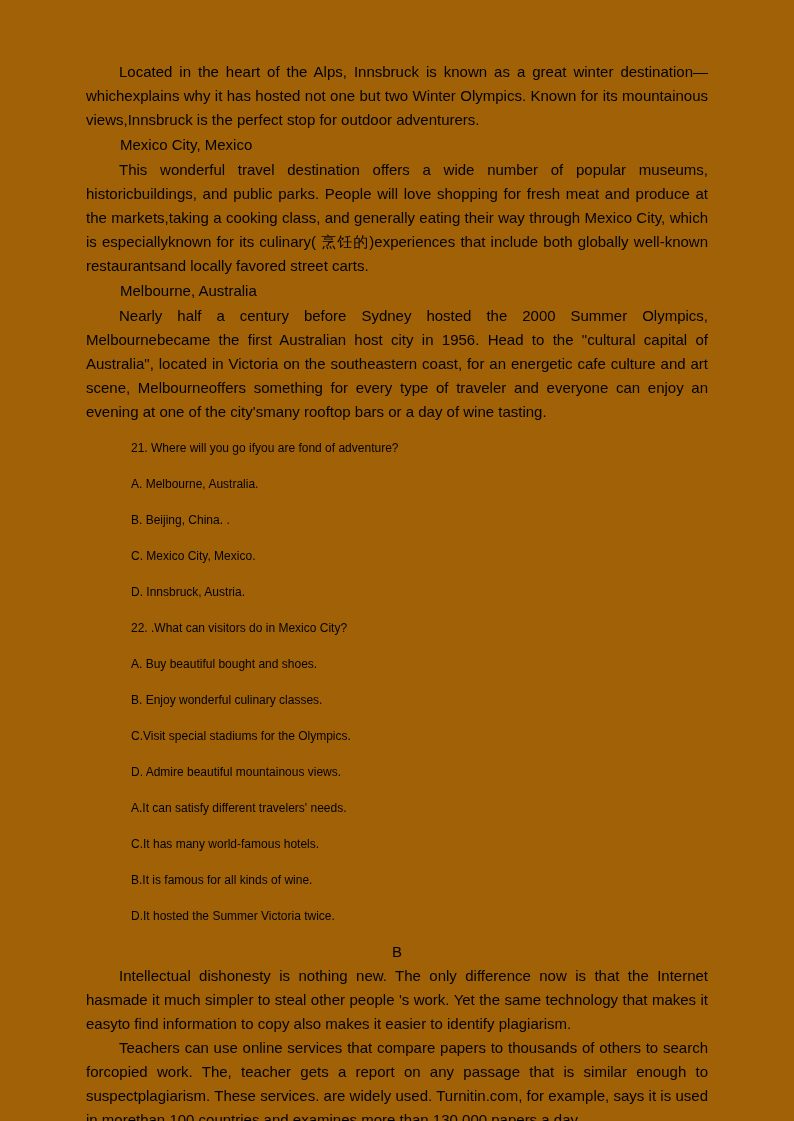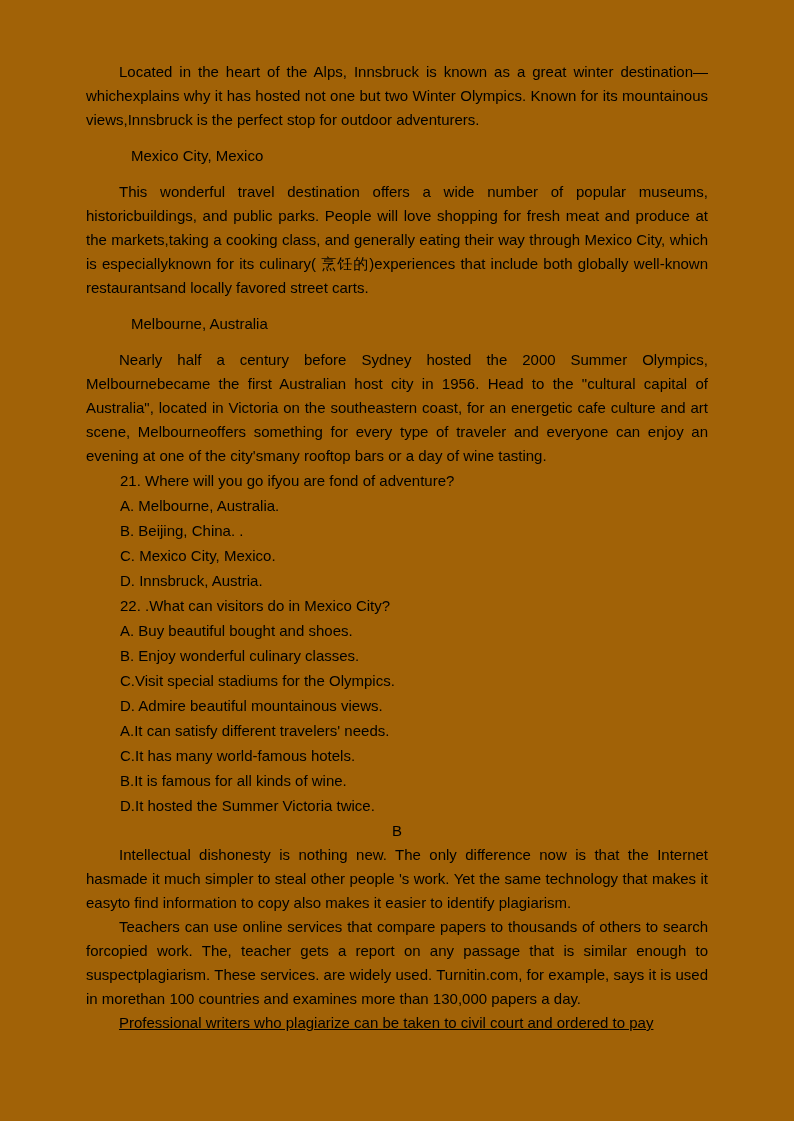--- a/index.html
+++ b/index.html
@@ -34,29 +34,29 @@
     text-indent: 33px;
     word-spacing: 0px;
     -webkit-hyphens: none;
     hyphens: none;
   }
   p.para.last-left {
     text-align: left;
     text-decoration: underline;
   }
   p.subhead {
-    margin: 12px;
+    margin: 1px;
     font-size: 15px;
     line-height: 24px;
     text-align: left;
     text-indent: 33px;
   }
   p.qline {
-    margin: 1px;
-    font-size: 15px;
+    margin: 12px;
+    font-size: 12px;
     line-height: 24px;
     text-align: left;
     text-indent: 33px;
     white-space: pre-wrap;
   }
   p.section-letter {
     margin: 0;
     font-size: 15px;
     line-height: 24px;
     text-align: center;

